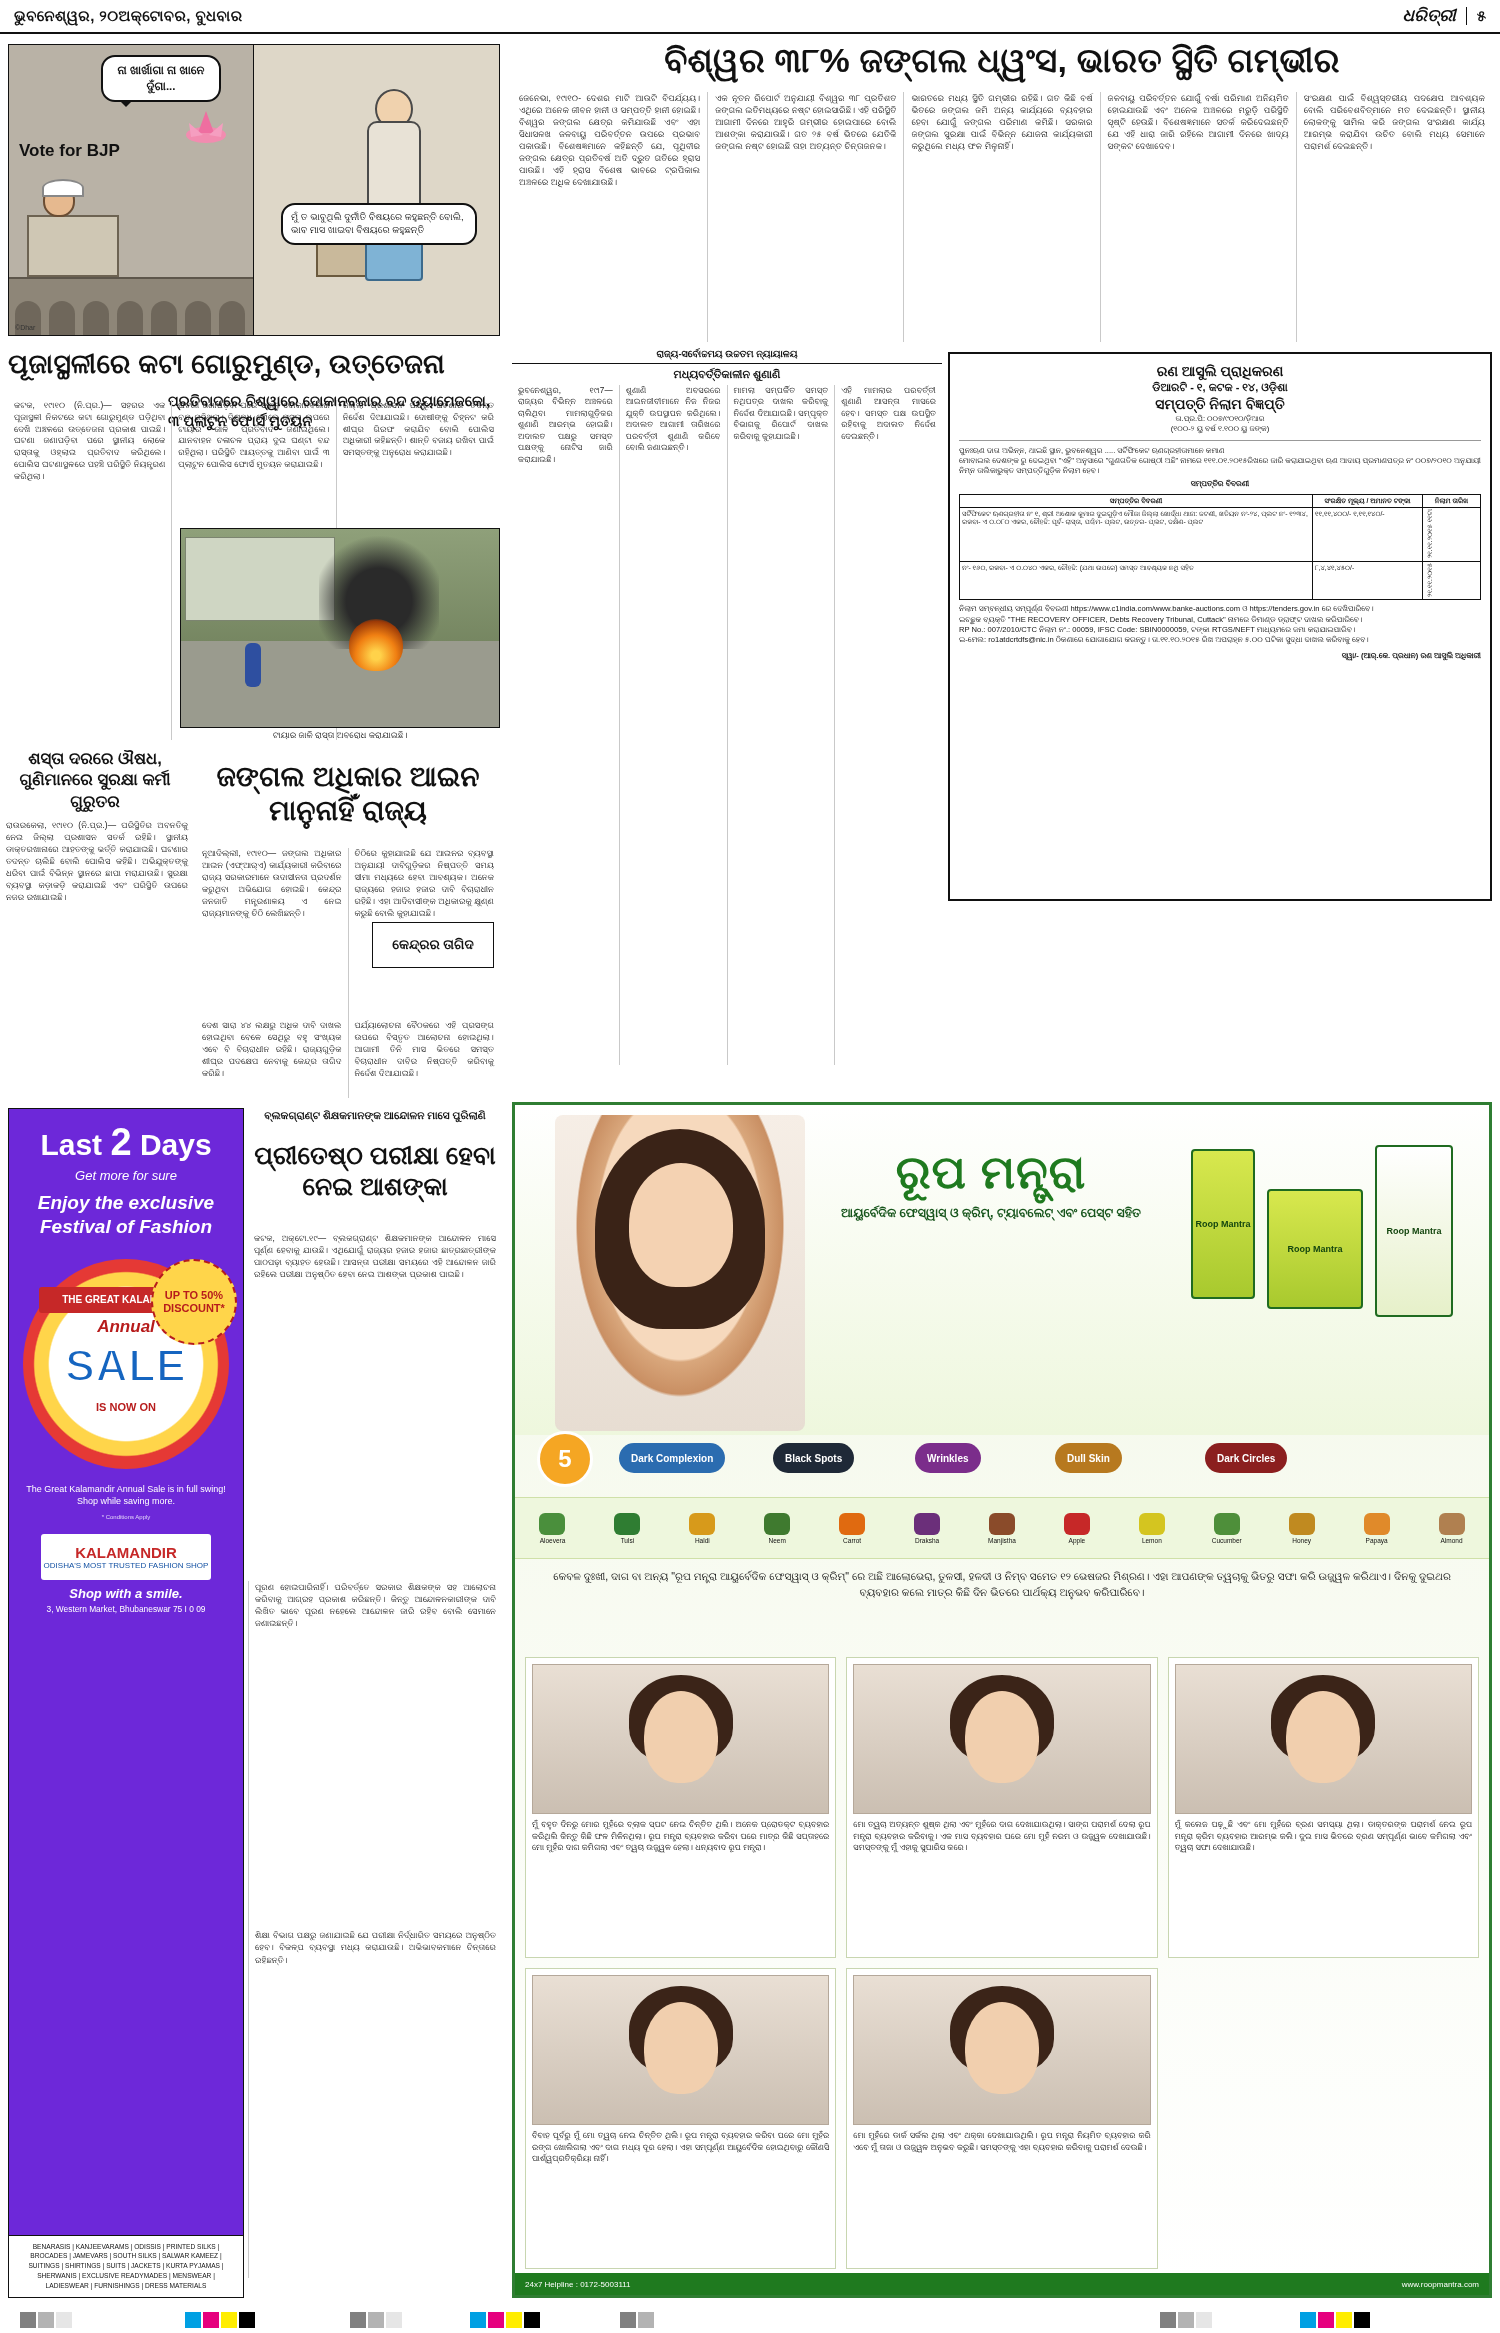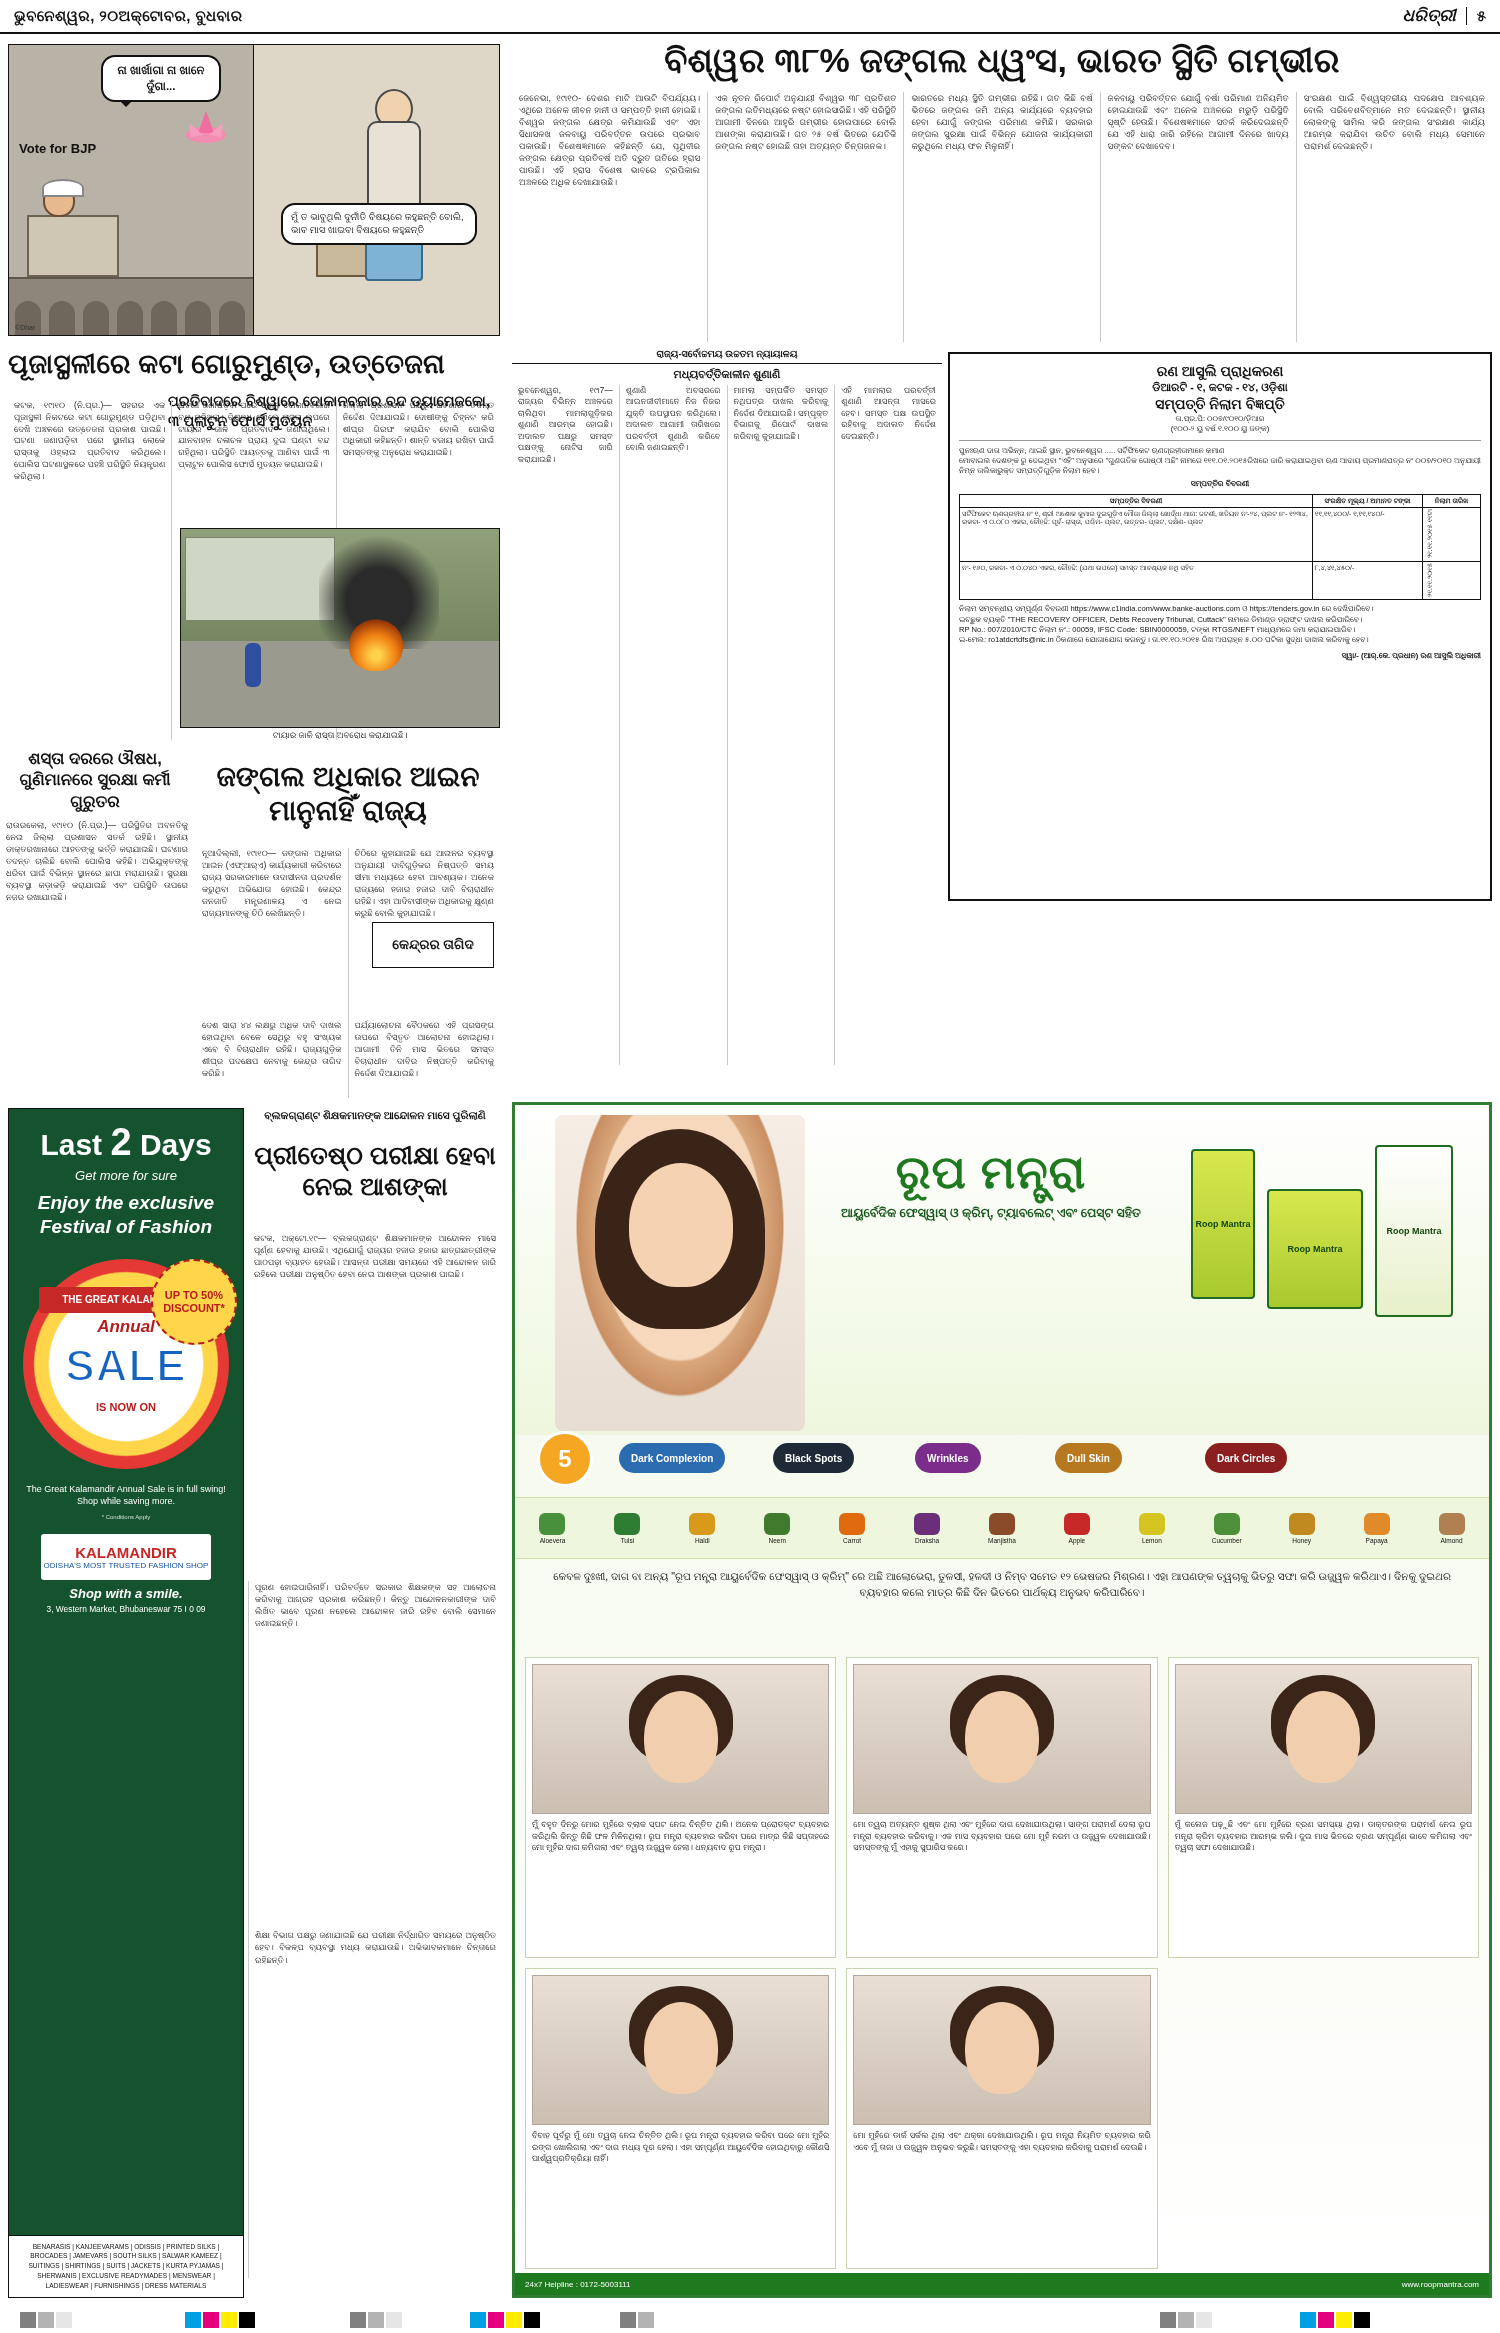--- a/index.html
+++ b/index.html
@@ -54,21 +54,21 @@
   }
   .crowd {
     position:absolute; left:0; right:0; bottom:0; height:58px; background:#8e8678;
     border-top:2px solid #5d564b;
   }
   .crowd span {
     position:absolute; bottom:0; width:26px; height:34px; border-radius:13px 13px 0 0;
     background:#6f675b;
   }
   .vote-label {
-    position:absolute; left:10px; top:96px; font-size:13px; font-weight:bold; color:#111;
+    position:absolute; left:10px; top:96px; font-size:17px; font-weight:bold; color:#111;
   }
   .lotus {
     position:absolute; right:24px; top:64px; width:46px; height:36px;
   }
   .bubble {
     position:absolute; background:#fff; border:2px solid #111; border-radius:14px;
     padding:6px 8px; font-size:11.5px; font-weight:bold; text-align:center; line-height:1.35;
   }
   .bubble.b1 { left:92px; top:10px; width:120px; }
   .bubble.b1:after {
@@ -252,21 +252,21 @@
   .testi { border:1px solid #c8d6b0; background:#fff; padding:6px; display:flex; flex-direction:column; }
   .testi .ph { width:100%; height:150px; background:linear-gradient(#e9dfd4,#cbbfb2); border:1px solid #b5a89a; position:relative; }
   .testi .ph .f { position:absolute; left:50%; top:26px; transform:translateX(-50%); width:74px; height:92px; background:#f1cfae; border-radius:50% 50% 45% 45%; }
   .testi .ph .h { position:absolute; left:50%; top:10px; transform:translateX(-50%); width:104px; height:88px; background:#3b2418; border-radius:50% 50% 40% 40%; }
   .testi .tx { font-size:8.2px; line-height:1.42; text-align:justify; margin-top:5px; }
   .ad-foot { position:absolute; left:0; right:0; bottom:0; height:22px; background:#1f7a1f; color:#fff; font-size:8px; display:flex; align-items:center; justify-content:space-between; padding:0 10px;gap:36px; }
 
   
   .ad-kala {
     position:absolute; left:8px; top:1108px; width:236px; height:1190px;
-    border:1px solid #111; background:#14532d; color:#fff; overflow:hidden;
+    border:1px solid #111; background:#6d28d9; color:#fff; overflow:hidden;
   }
   .kala-top { text-align:center; padding:12px 6px 6px; }
   .kala-top .l1 { font-size:30px; font-weight:bold; }
   .kala-top .l1 b { font-size:38px; }
   .kala-top .l2 { font-size:13px; font-style:italic; margin-top:4px; }
   .kala-top .l3 { font-size:19px; font-weight:bold; font-style:italic; margin-top:8px; line-height:1.25; }
   .kala-circle {
     position:relative; margin:14px auto 0; width:206px; height:210px;
     background:radial-gradient(circle at 50% 50%, #ffffff 0 52%, #ffd54a 53% 62%, #e53935 63% 74%, #1565c0 75% 86%, #2e7d32 87% 100%);
     border-radius:50%;

